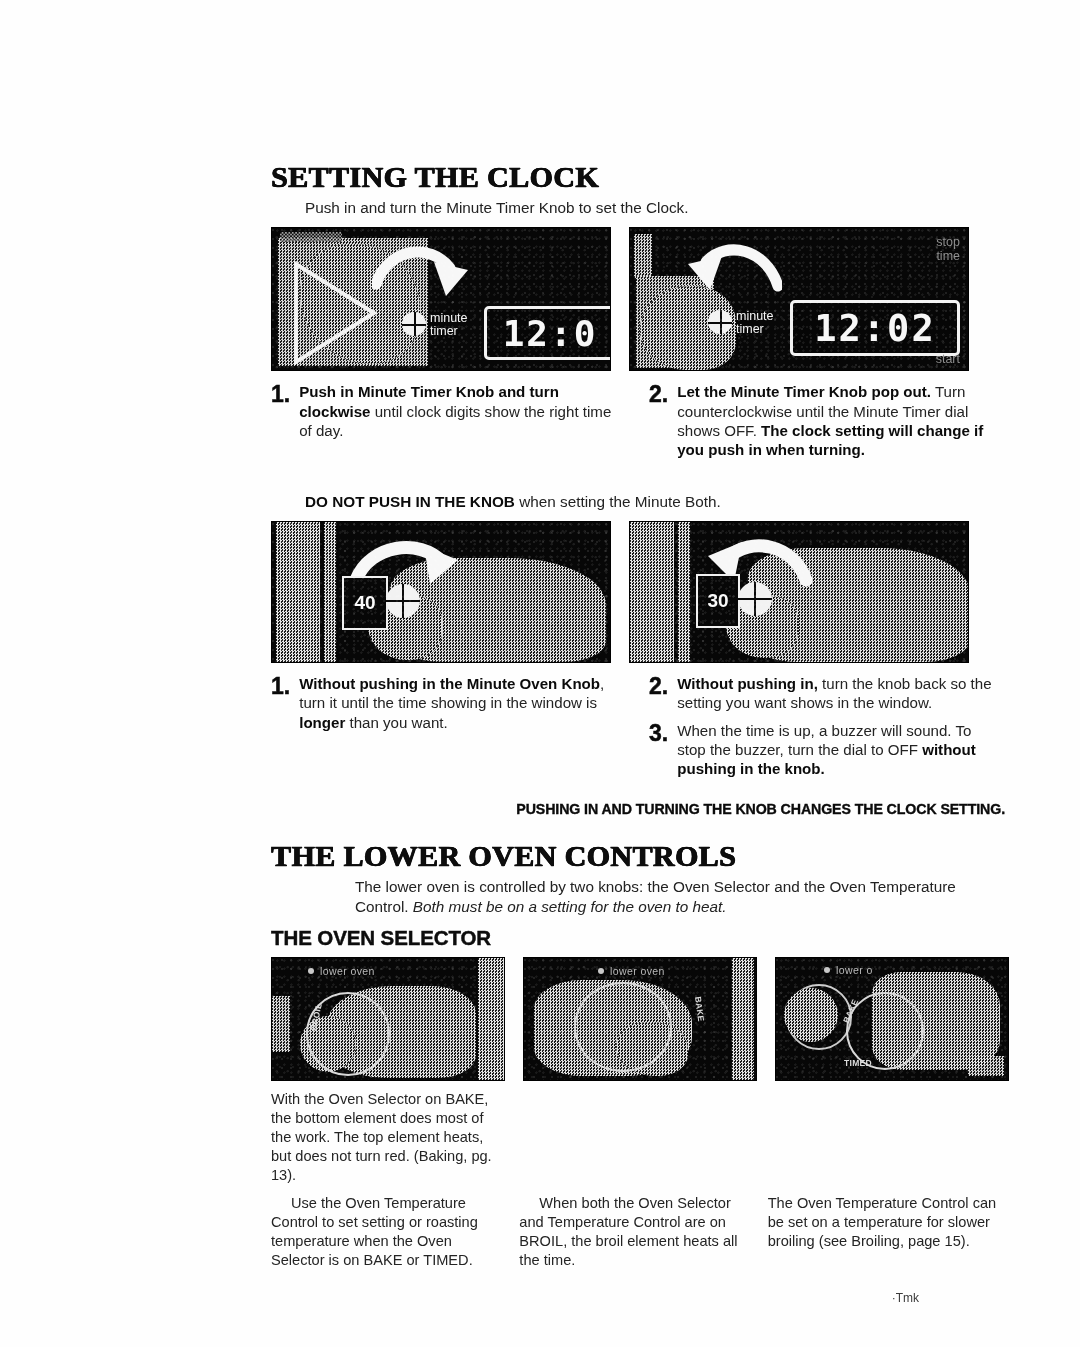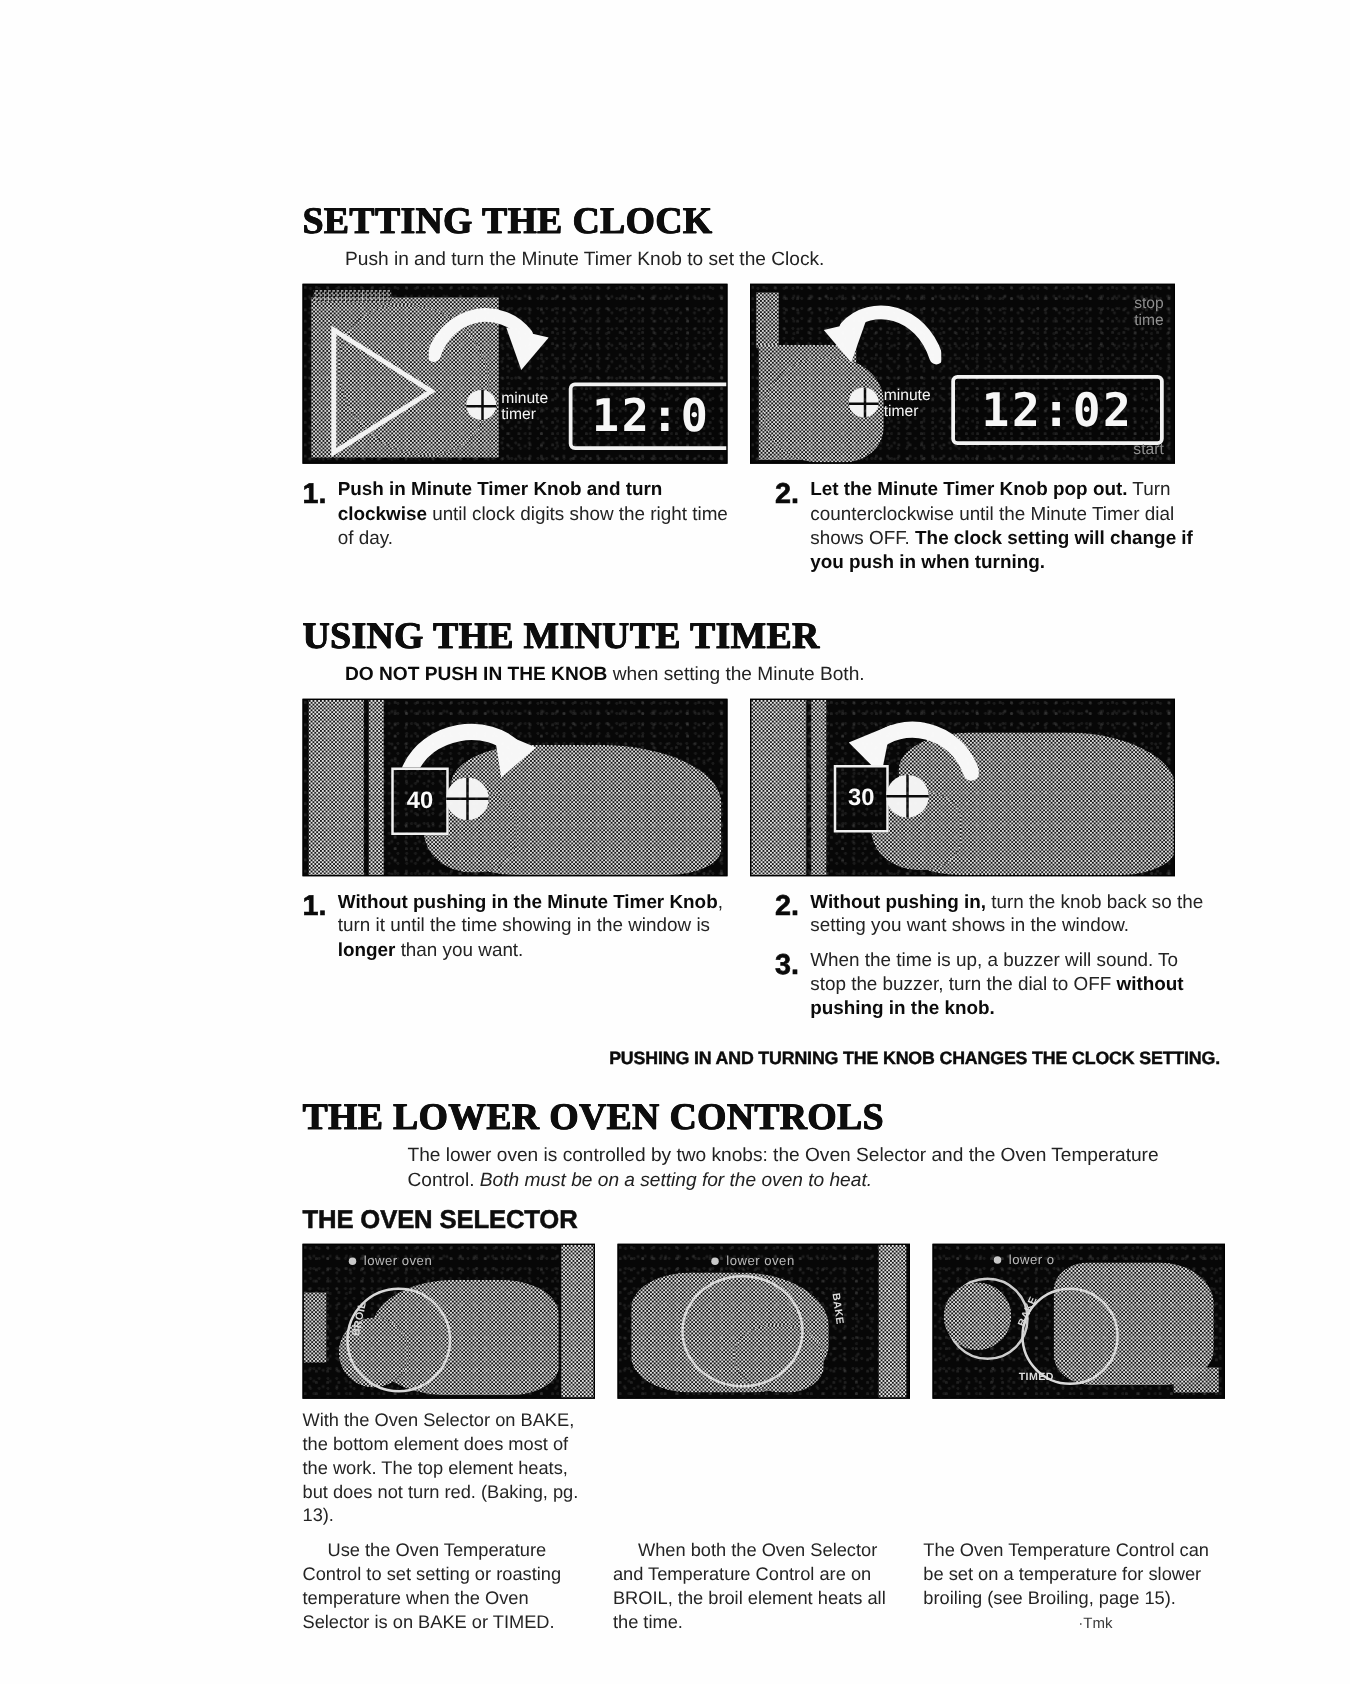--- a/index.html
+++ b/index.html
@@ -19,21 +19,21 @@
   .page {
     position: absolute;
     left: 0; top: 0;
     width: 1080px;
     height: 1347px;
     background: #fefefe;
   }
 
   .content {
     position: absolute;
-    left: 216px;
+    left: 245px;
     top: 160px;
     width: 760px;
   }
 
   
   h1.section-title {
     font-family: "Liberation Serif", serif;
     font-weight: bold;
     font-size: 30px;
     letter-spacing: 0.4px;
@@ -335,21 +335,20 @@
           <div class="step-num">2.</div>
           <div class="step-body">
             <b>Let the Minute Timer Knob pop out.</b><span> Turn counterclockwise until the Minute Timer dial shows OFF. </span><b>The clock setting will change if you push in when turning.</b>
           </div>
         </div>
       </div>
     </div>
 
     <div class="sec-gap-1"></div>
 
-    <h1 class="section-title">USING THE MINUTE TIMER</h1>
     <p class="lede">
       <b>DO NOT PUSH IN THE KNOB</b><span> when setting the Minute Both.</span>
     </p>
 
     <div class="photo-row">
 
       <div class="photo ph-timer">
         <div class="oven-strip" style="left:4px;width:44px;"></div>
         <div class="oven-strip" style="left:52px;width:12px;"></div>
         <div class="hand" style="left:118px;top:36px;width:216px;height:104px;border-radius:30% 45% 20% 25%;"></div>
@@ -376,21 +375,21 @@
         <div class="knob-dial" style="left:108px;top:60px;width:34px;height:34px;"></div>
         <div class="grain"></div>
       </div>
     </div>
 
     <div class="steps">
       <div class="step-col">
         <div class="step">
           <div class="step-num">1.</div>
           <div class="step-body">
-            <b>Without pushing in the Minute Timer Knob</b><span>, turn it until the time showing in the window is </span><b>longer</b><span> than you want.</span>
+            <b>Without pushing in the Minute Oven Knob</b><span>, turn it until the time showing in the window is </span><b>longer</b><span> than you want.</span>
           </div>
         </div>
       </div>
       <div class="step-col">
         <div class="step">
           <div class="step-num">2.</div>
           <div class="step-body">
             <b>Without pushing in,</b><span> turn the knob back so the setting you want shows in the window.</span>
           </div>
         </div>

